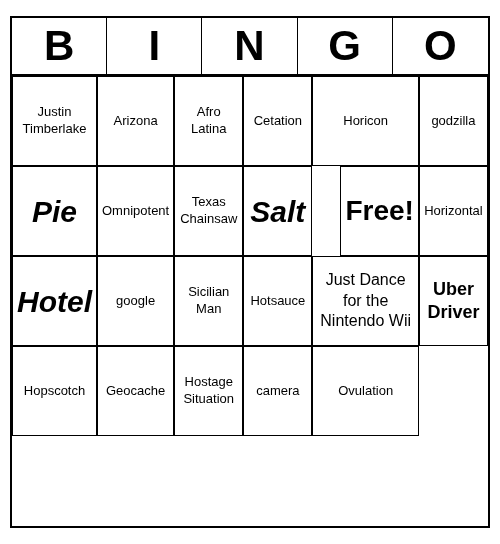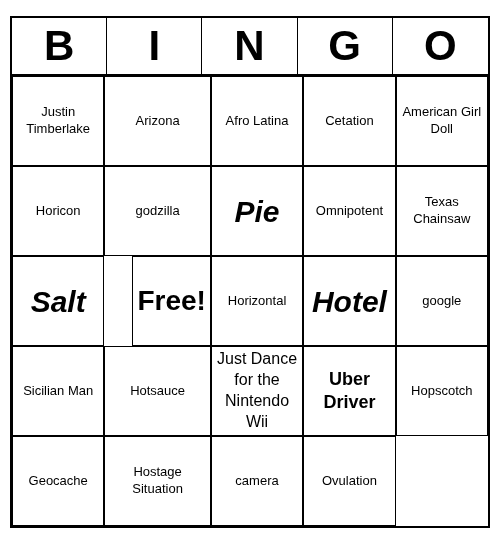--- a/index.html
+++ b/index.html
@@ -37,21 +37,21 @@
       padding: 4px 0;
       border-right: 1px solid #000;
     }
 
     .bingo-letter:last-child {
       border-right: none;
     }
 
     .bingo-grid {
       display: grid;
-      grid-template-columns: repeat(5, 1fr);
+      grid-template-columns: repeat(6, 1fr);
       grid-template-rows: repeat(5, 90px);
     }
 
     .bingo-cell {
       border: 1px solid #000;
       display: flex;
       justify-content: center;
       align-items: center;
       text-align: center;
       padding: 4px;
@@ -86,21 +86,20 @@
       <div class="bingo-letter">I</div>
       <div class="bingo-letter">N</div>
       <div class="bingo-letter">G</div>
       <div class="bingo-letter">O</div>
     </div>
   <div class="bingo-grid">
   <div class="bingo-cell">Justin Timberlake</div>
       <div class="bingo-cell">Arizona</div>
       <div class="bingo-cell">Afro Latina</div>
       <div class="bingo-cell">Cetation</div>
-      <div class="bingo-cell">American Girl Doll</div>
       <div class="bingo-cell">Horicon</div>
       <div class="bingo-cell">godzilla</div>
       <div class="bingo-cell large-text">Pie</div>
       <div class="bingo-cell">Omnipotent</div>
       <div class="bingo-cell">Texas Chainsaw</div>
       <div class="bingo-cell large-text">Salt</div>
       <div class="bingo-cell free-cell">Free!</div>
       <div class="bingo-cell">Horizontal</div>
       <div class="bingo-cell large-text">Hotel</div>
       <div class="bingo-cell">google</div>

